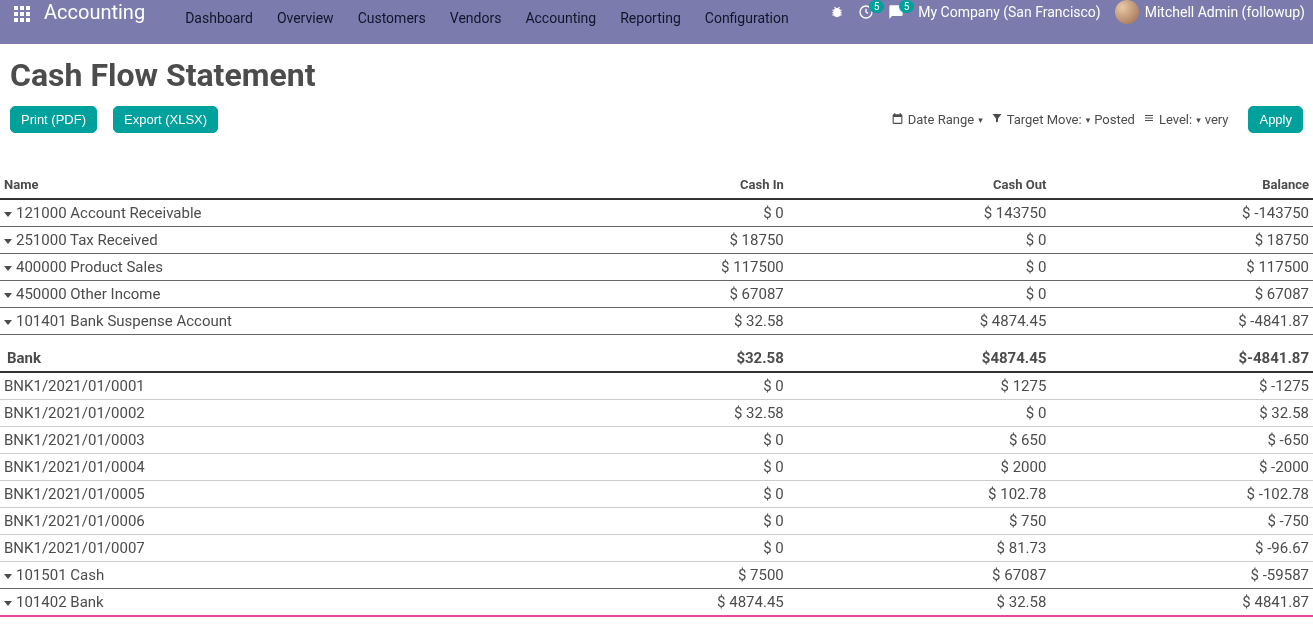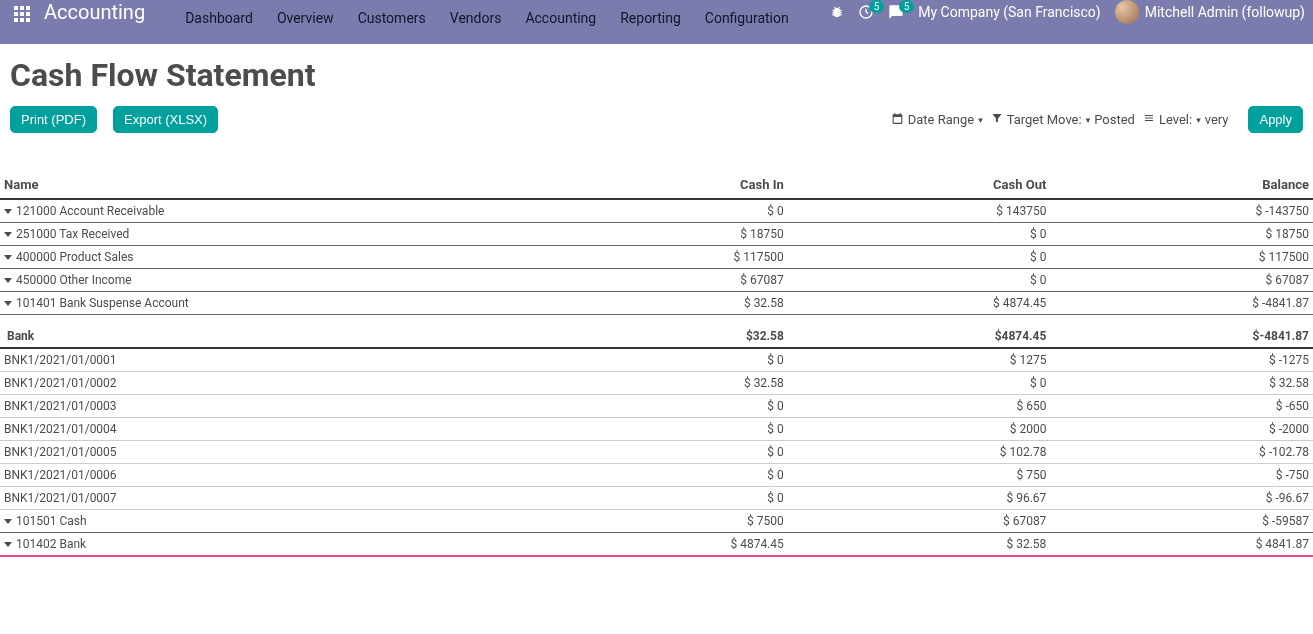--- a/index.html
+++ b/index.html
@@ -29,21 +29,21 @@
   .btn-teal + .btn-teal { margin-left:16px; }
   .controls .spacer2 { flex:1; }
   .filter-group { display:flex; align-items:center; gap: 8px; color:#4c4c4c; font-size:13px; }
   .filter-item { display:flex; align-items:center; gap:4px; cursor:pointer; }
   .caret-down { font-size:9px; }
 
   
   .report-table { width:100%; border-collapse: collapse; margin-top: 20px; }
   .report-table th { text-align: right; font-weight:700; font-size:13px; padding: 6px 4px; border-bottom: 2px solid #333; }
   .report-table th:first-child { text-align:left; }
-  .report-table td { padding: 4px 4px; font-size:12px; text-align:right; border-bottom:1px solid #666; }
+  .report-table td { padding: 4px 4px; font-size:15px; text-align:right; border-bottom:1px solid #666; }
   .report-table td:first-child { text-align:left; }
   .report-table tr.sub td { border-bottom: 1px solid #ccc; }
   .report-table tr.group-header td { font-weight:700; border-bottom: 2px solid #333; padding-top: 14px; padding-left: 7px; }
   .caret { display:inline-block; width:0; height:0; border-left:4px solid transparent; border-right:4px solid transparent; border-top:5px solid #4c4c4c; margin-right:4px; vertical-align: middle; }
   .report-wrap { padding: 0 0px; }
   .report-table tbody tr:last-child td { border-bottom: 2px solid #ec4899; }
 
   .col-name { width: 40%; }
   .col-num { width: 20%; }
 </style>
@@ -225,21 +225,21 @@
         </tr>
         <tr class="sub">
           <td><span>BNK1/2021/01/0006</span></td>
           <td>$ 0</td>
           <td>$ 750</td>
           <td>$ -750</td>
         </tr>
         <tr class="sub">
           <td><span>BNK1/2021/01/0007</span></td>
           <td>$ 0</td>
-          <td>$ 96.67</td>
+          <td>$ 81.73</td>
           <td>$ -96.67</td>
         </tr>
         <tr>
           <td><span class="caret"></span><span>101501 Cash</span></td>
           <td>$ 7500</td>
           <td>$ 67087</td>
           <td>$ -59587</td>
         </tr>
         <tr>
           <td><span class="caret"></span><span>101402 Bank</span></td>

